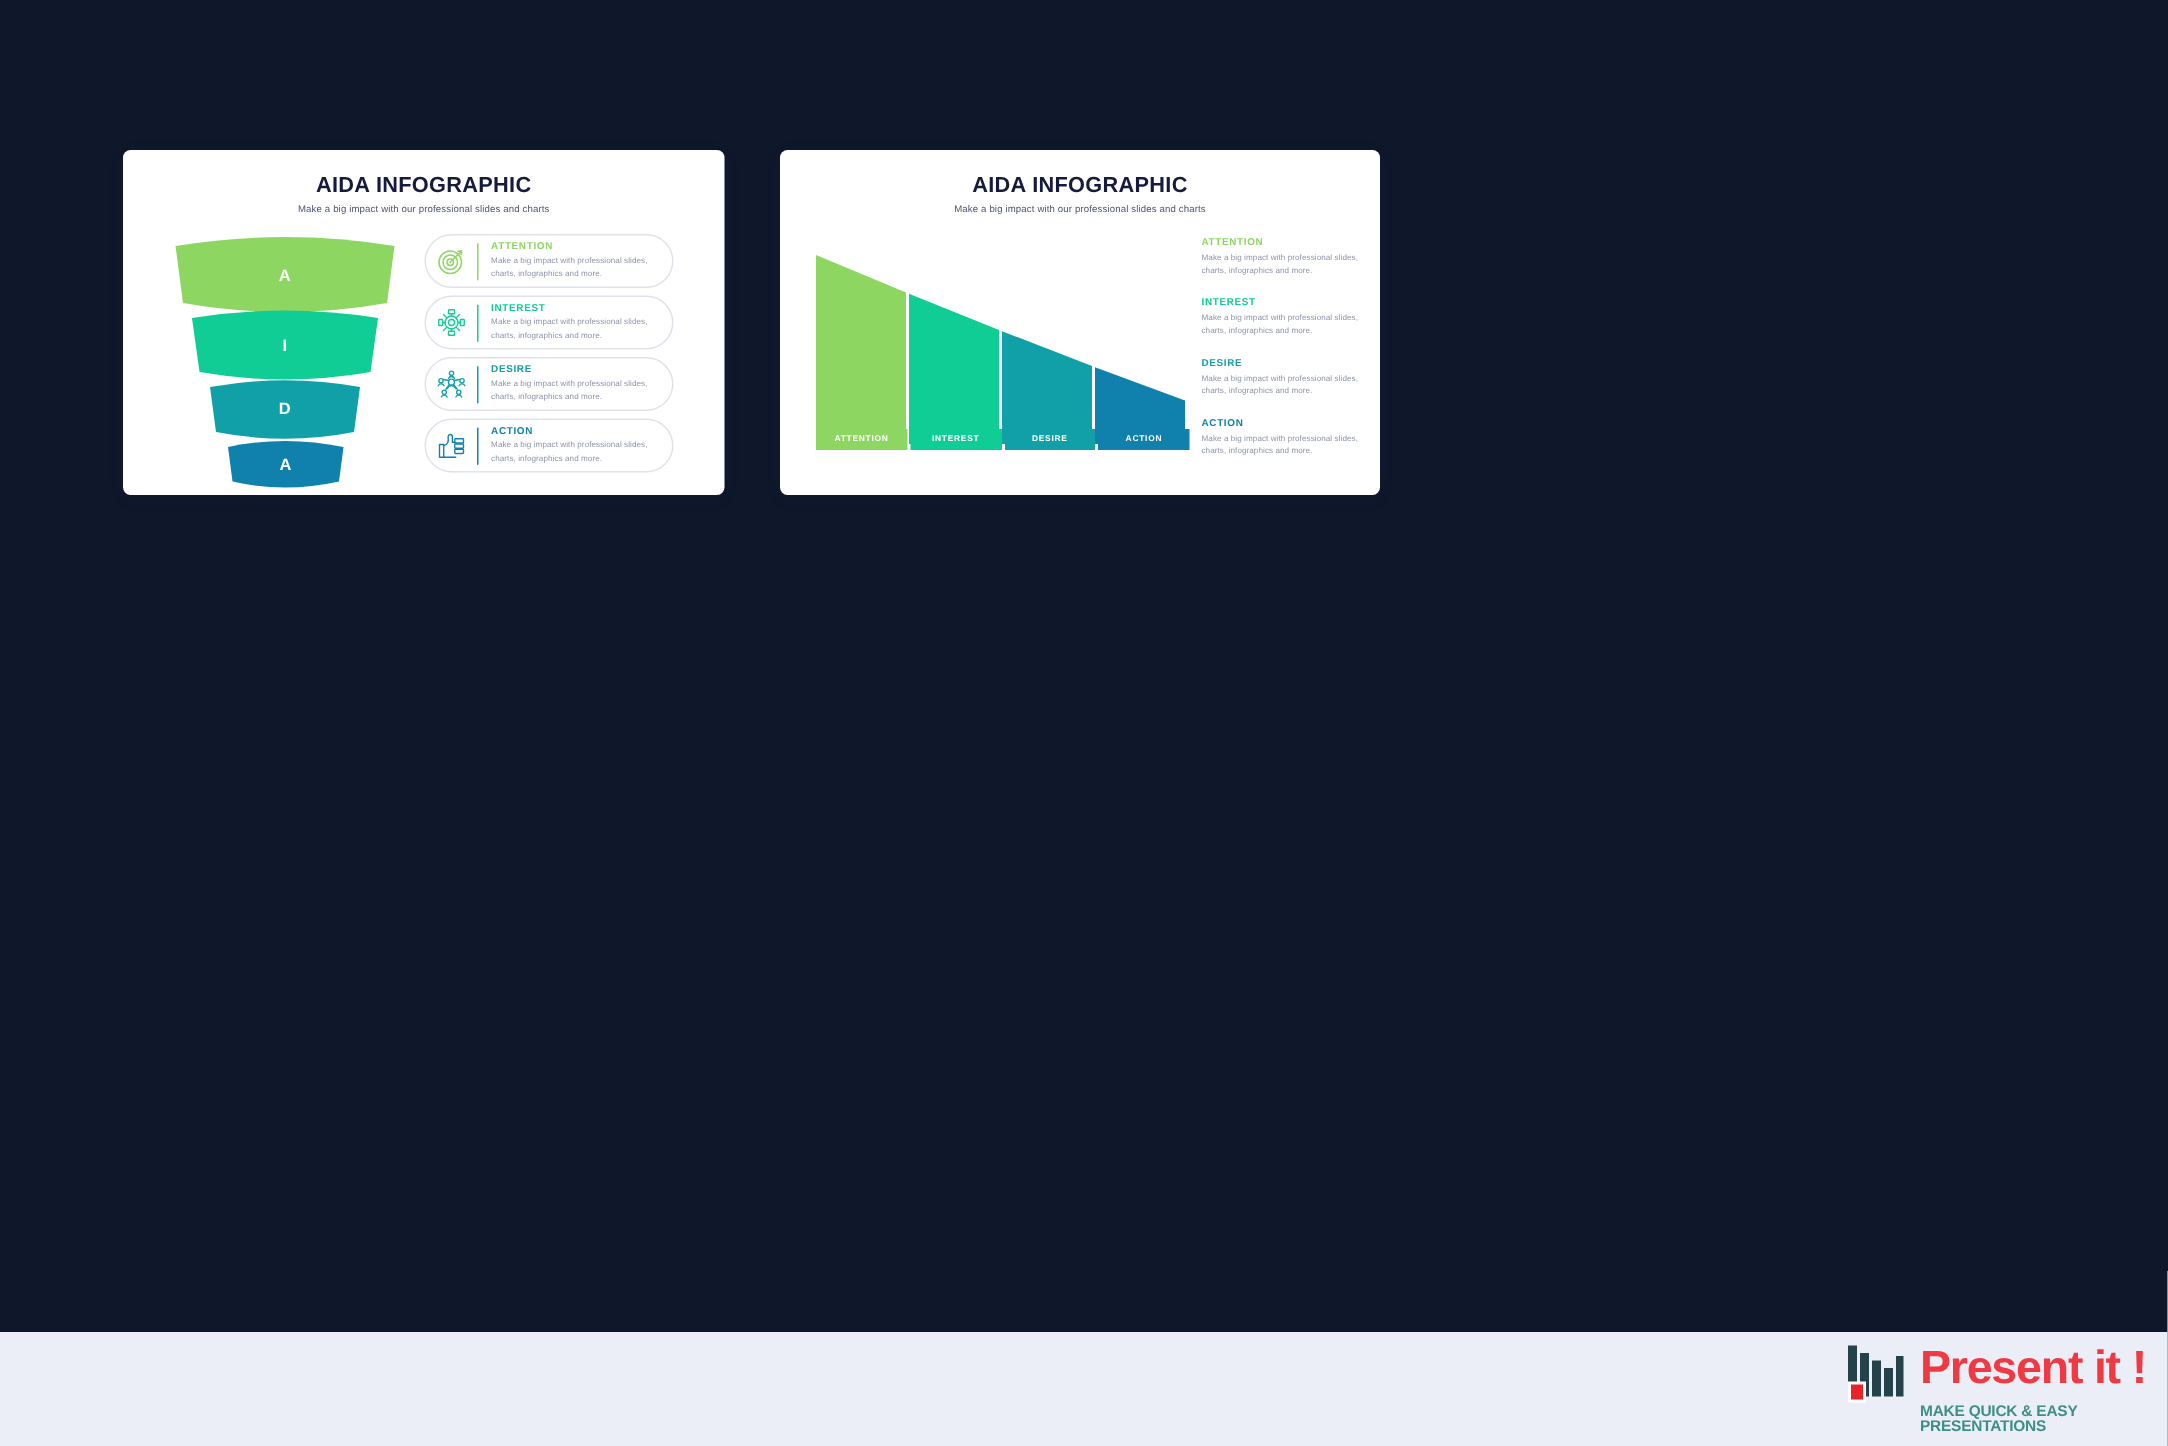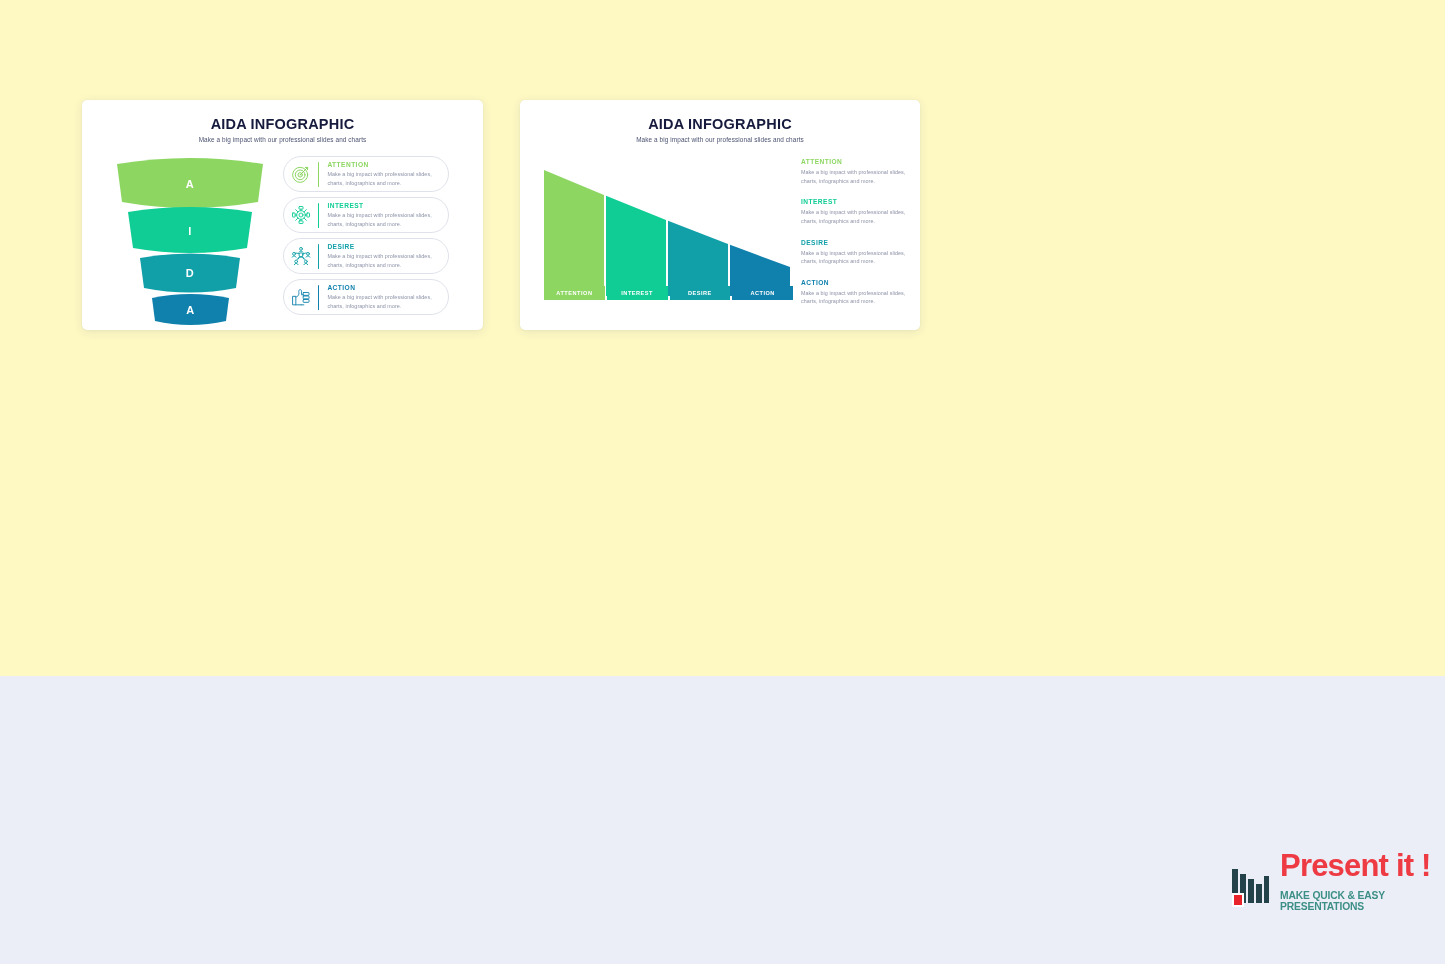--- a/index.html
+++ b/index.html
@@ -9,22 +9,22 @@
     width: 1445px;
     height: 964px;
     background: #ebeef7;
     font-family: "Liberation Sans", sans-serif;
     overflow: hidden;
   }
 
   #canvas {
     position: relative;
     width: 1445px;
-    height: 676px;
-    background: #fef9c3;
+    height: 888px;
+    background: #0f172a;
   }
 
   
   .slide {
     position: absolute;
     background: #ffffff;
     border-radius: 5px;
     box-shadow: 0 2px 10px rgba(40, 50, 90, 0.10),
                 0 0 1px rgba(40, 50, 90, 0.14);
     overflow: hidden;
@@ -166,25 +166,25 @@
     font-size: 5.4px;
     line-height: 1.6;
     color: #8d93a8;
     letter-spacing: 0.05px;
   }
 
   
   #logo {
     position: absolute;
     left: 1231px;
-    top: 856px;
+    top: 896px;
     width: 214px;
     height: 56px;
     display: flex;
-    align-items: flex-end;
+    align-items: flex-start;
   }
   #logo-mark { width: 44px; height: 44px; min-width: 44px; }
   #logo-text { margin-left: 5px; }
   #logo-title {
     font-size: 31px;
     font-weight: bold;
     color: #ee3a43;
     letter-spacing: -0.8px;
     line-height: 1;
   }

